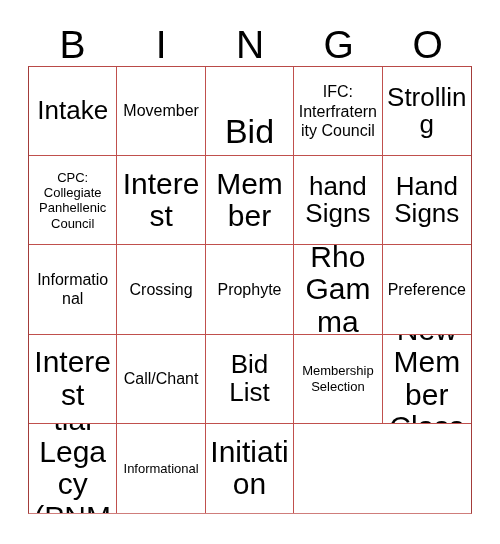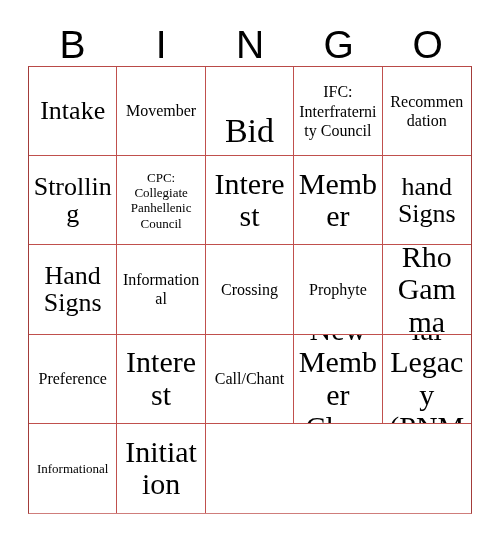--- a/index.html
+++ b/index.html
@@ -51,21 +51,20 @@
     width: 444px;
     height: 448px;
     box-sizing: border-box;
     border-top: 1.5px solid #b94a48;
     border-left: 1.5px solid #a33c3a;
     border-right: 1.5px solid #a33c3a;
     border-bottom: 1.5px solid #cf7d7b;
     display: grid;
     grid-template-columns: repeat(5, 1fr);
     grid-template-rows: repeat(5, 1fr);
-    font-family: Liberation Serif, serif;
   }
 
   .cell {
     box-sizing: border-box;
     border-right: 1px solid #c0504d;
     border-bottom: 1px solid #c0504d;
     display: flex;
     align-items: center;
     justify-content: center;
     text-align: center;
@@ -110,23 +109,20 @@
       </div>
       <div class="cell sz-md">
         <span class="cell-text">Movember</span>
       </div>
       <div class="cell sz-xxl">
         <span class="cell-text">Bid</span>
       </div>
       <div class="cell sz-xs">
         <span class="cell-text">IFC: Interfraternity Council</span>
       </div>
-      <div class="cell sz-xs">
-        <span class="cell-text">Recommendation</span>
-      </div>
       <div class="cell sz-xl">
         <span class="cell-text">Strolling</span>
       </div>
       <div class="cell sz-sm">
         <span class="cell-text">CPC: Collegiate Panhellenic Council</span>
       </div>
       <div class="cell sz-lg">
         <span class="cell-text">Interest</span>
       </div>
       <div class="cell sz-lg">
@@ -152,20 +148,26 @@
       </div>
       <div class="cell sz-md">
         <span class="cell-text">Preference</span>
       </div>
       <div class="cell sz-lg">
         <span class="cell-text">Interest</span>
       </div>
       <div class="cell sz-md">
         <span class="cell-text">Call/Chant</span>
       </div>
+      <div class="cell sz-xl">
+        <span class="cell-text">Bid List</span>
+      </div>
+      <div class="cell sz-sm">
+        <span class="cell-text">Membership Selection</span>
+      </div>
       <div class="cell sz-lg">
         <span class="cell-text">New Member Class</span>
       </div>
       <div class="cell sz-lg">
         <span class="cell-text">Potential Legacy (PNM)</span>
       </div>
       <div class="cell sz-sm">
         <span class="cell-text">Informational</span>
       </div>
       <div class="cell sz-lg">

